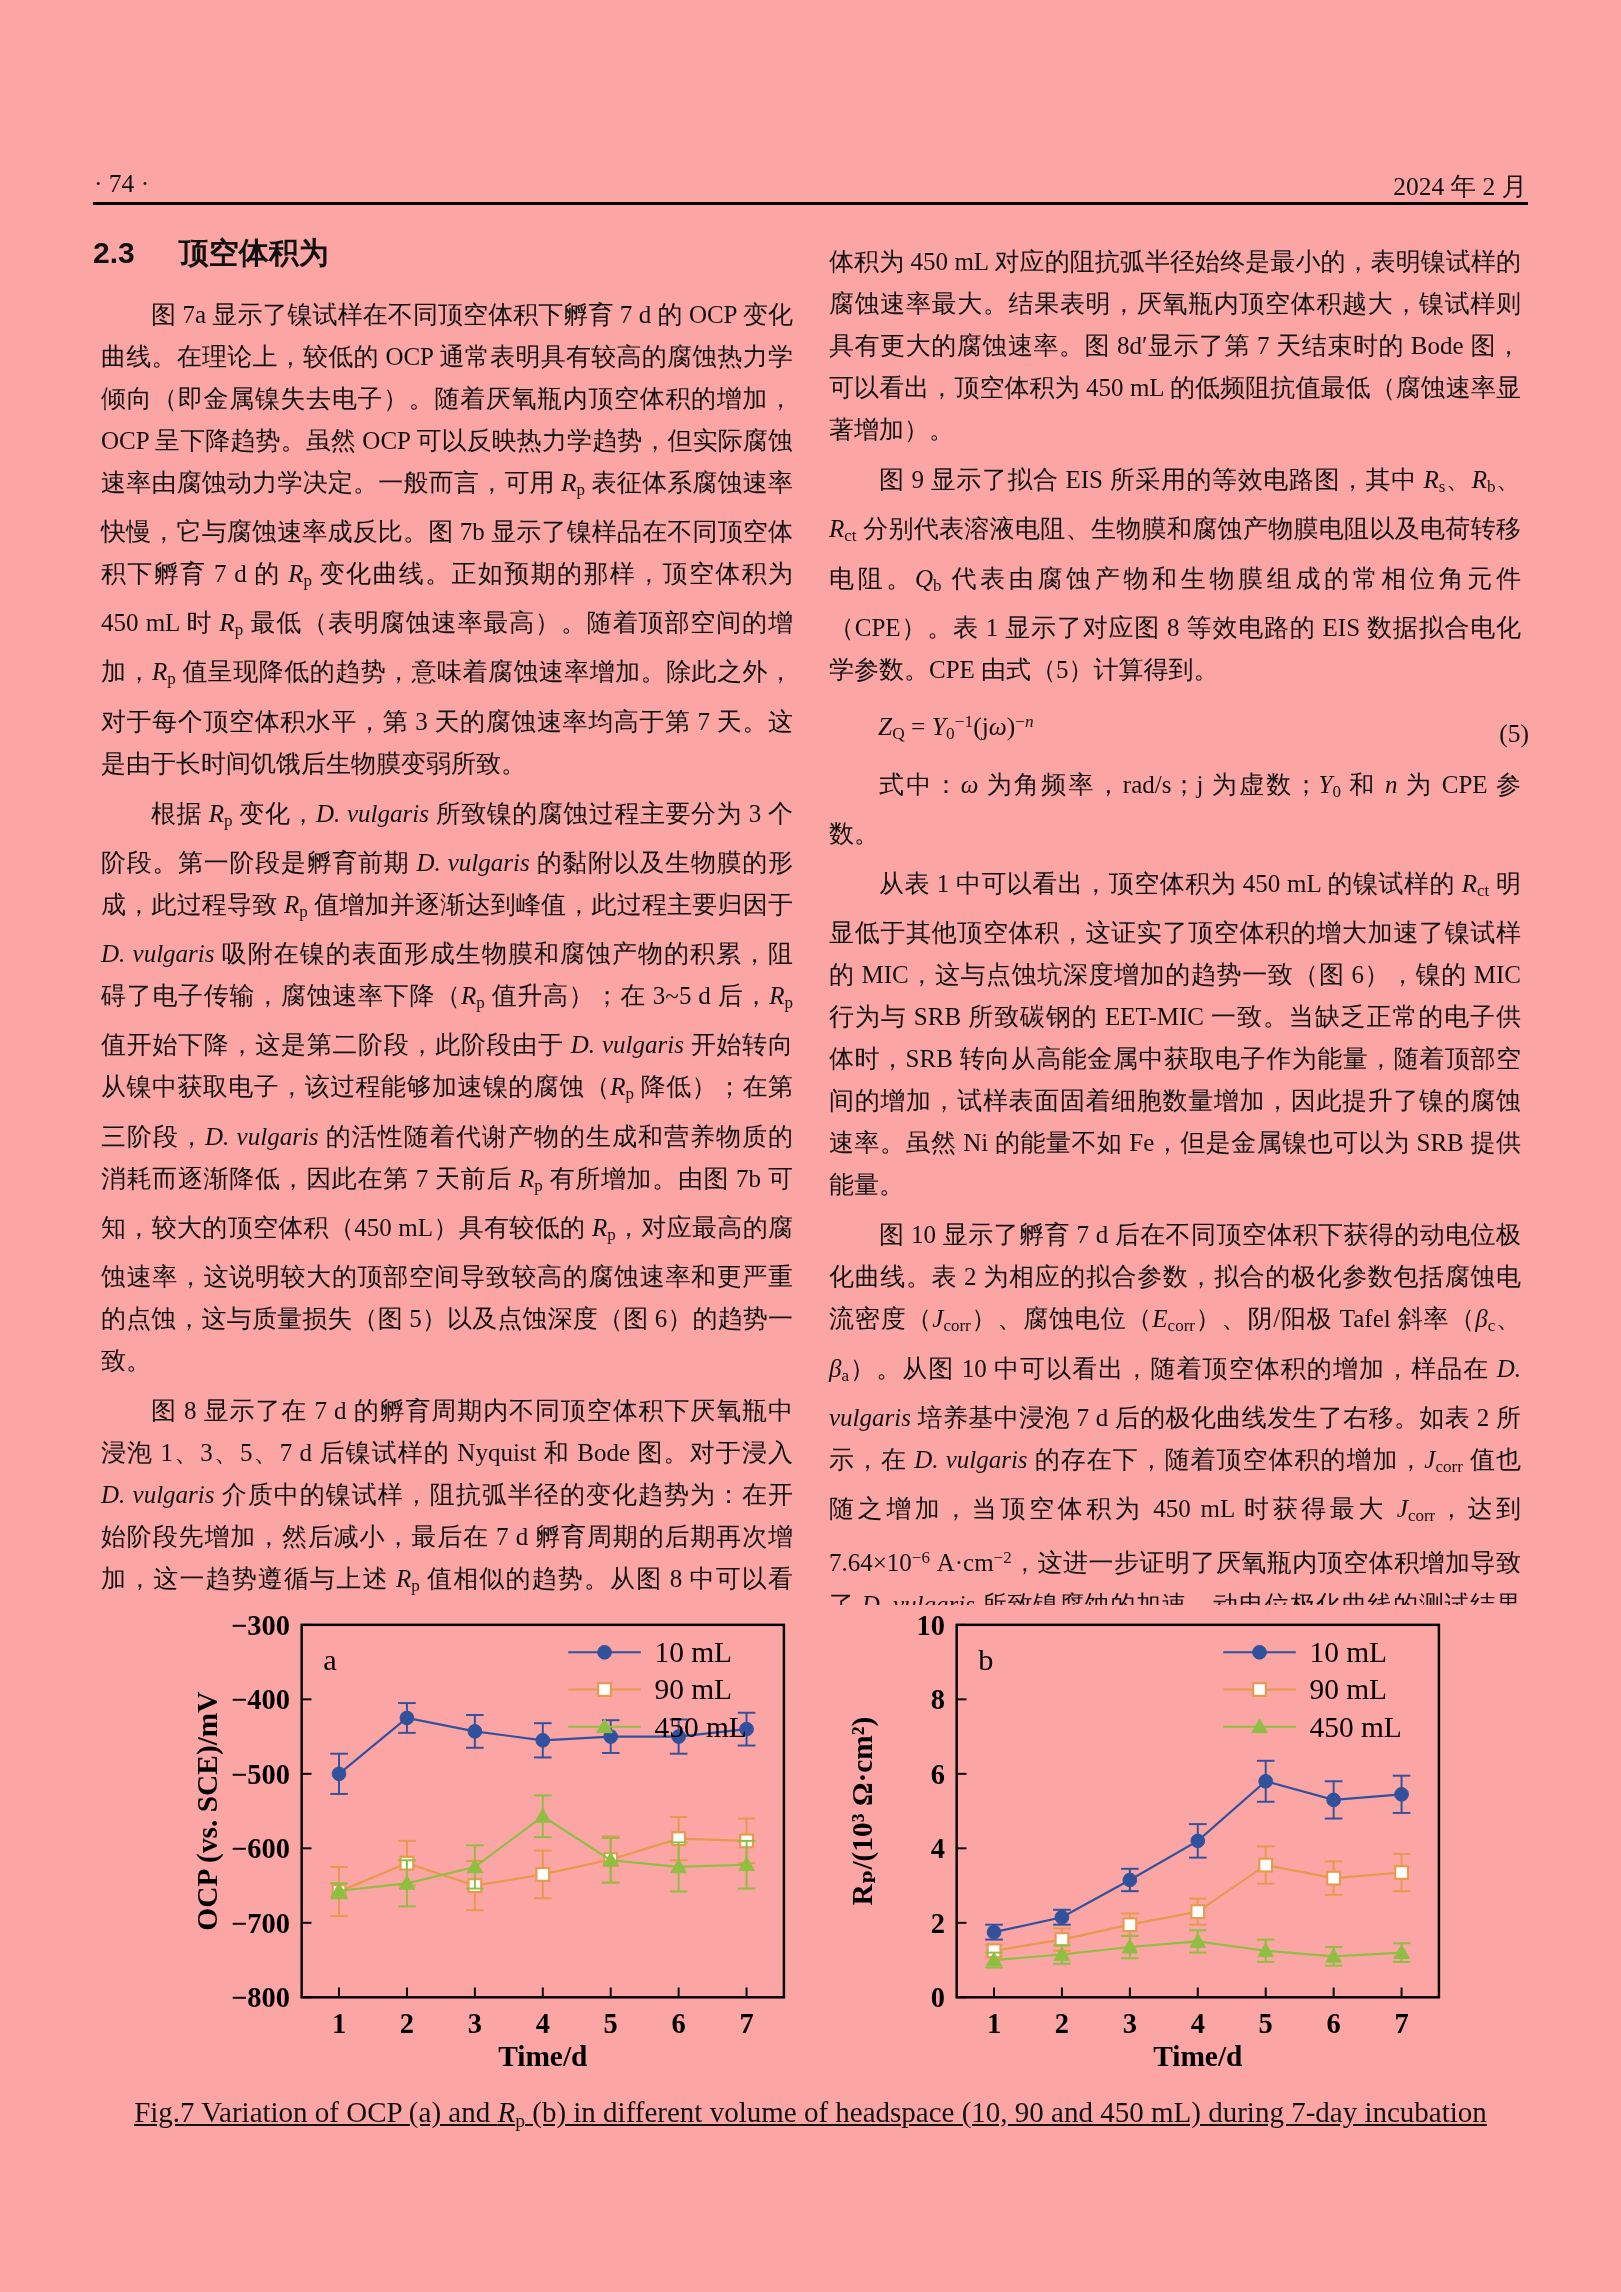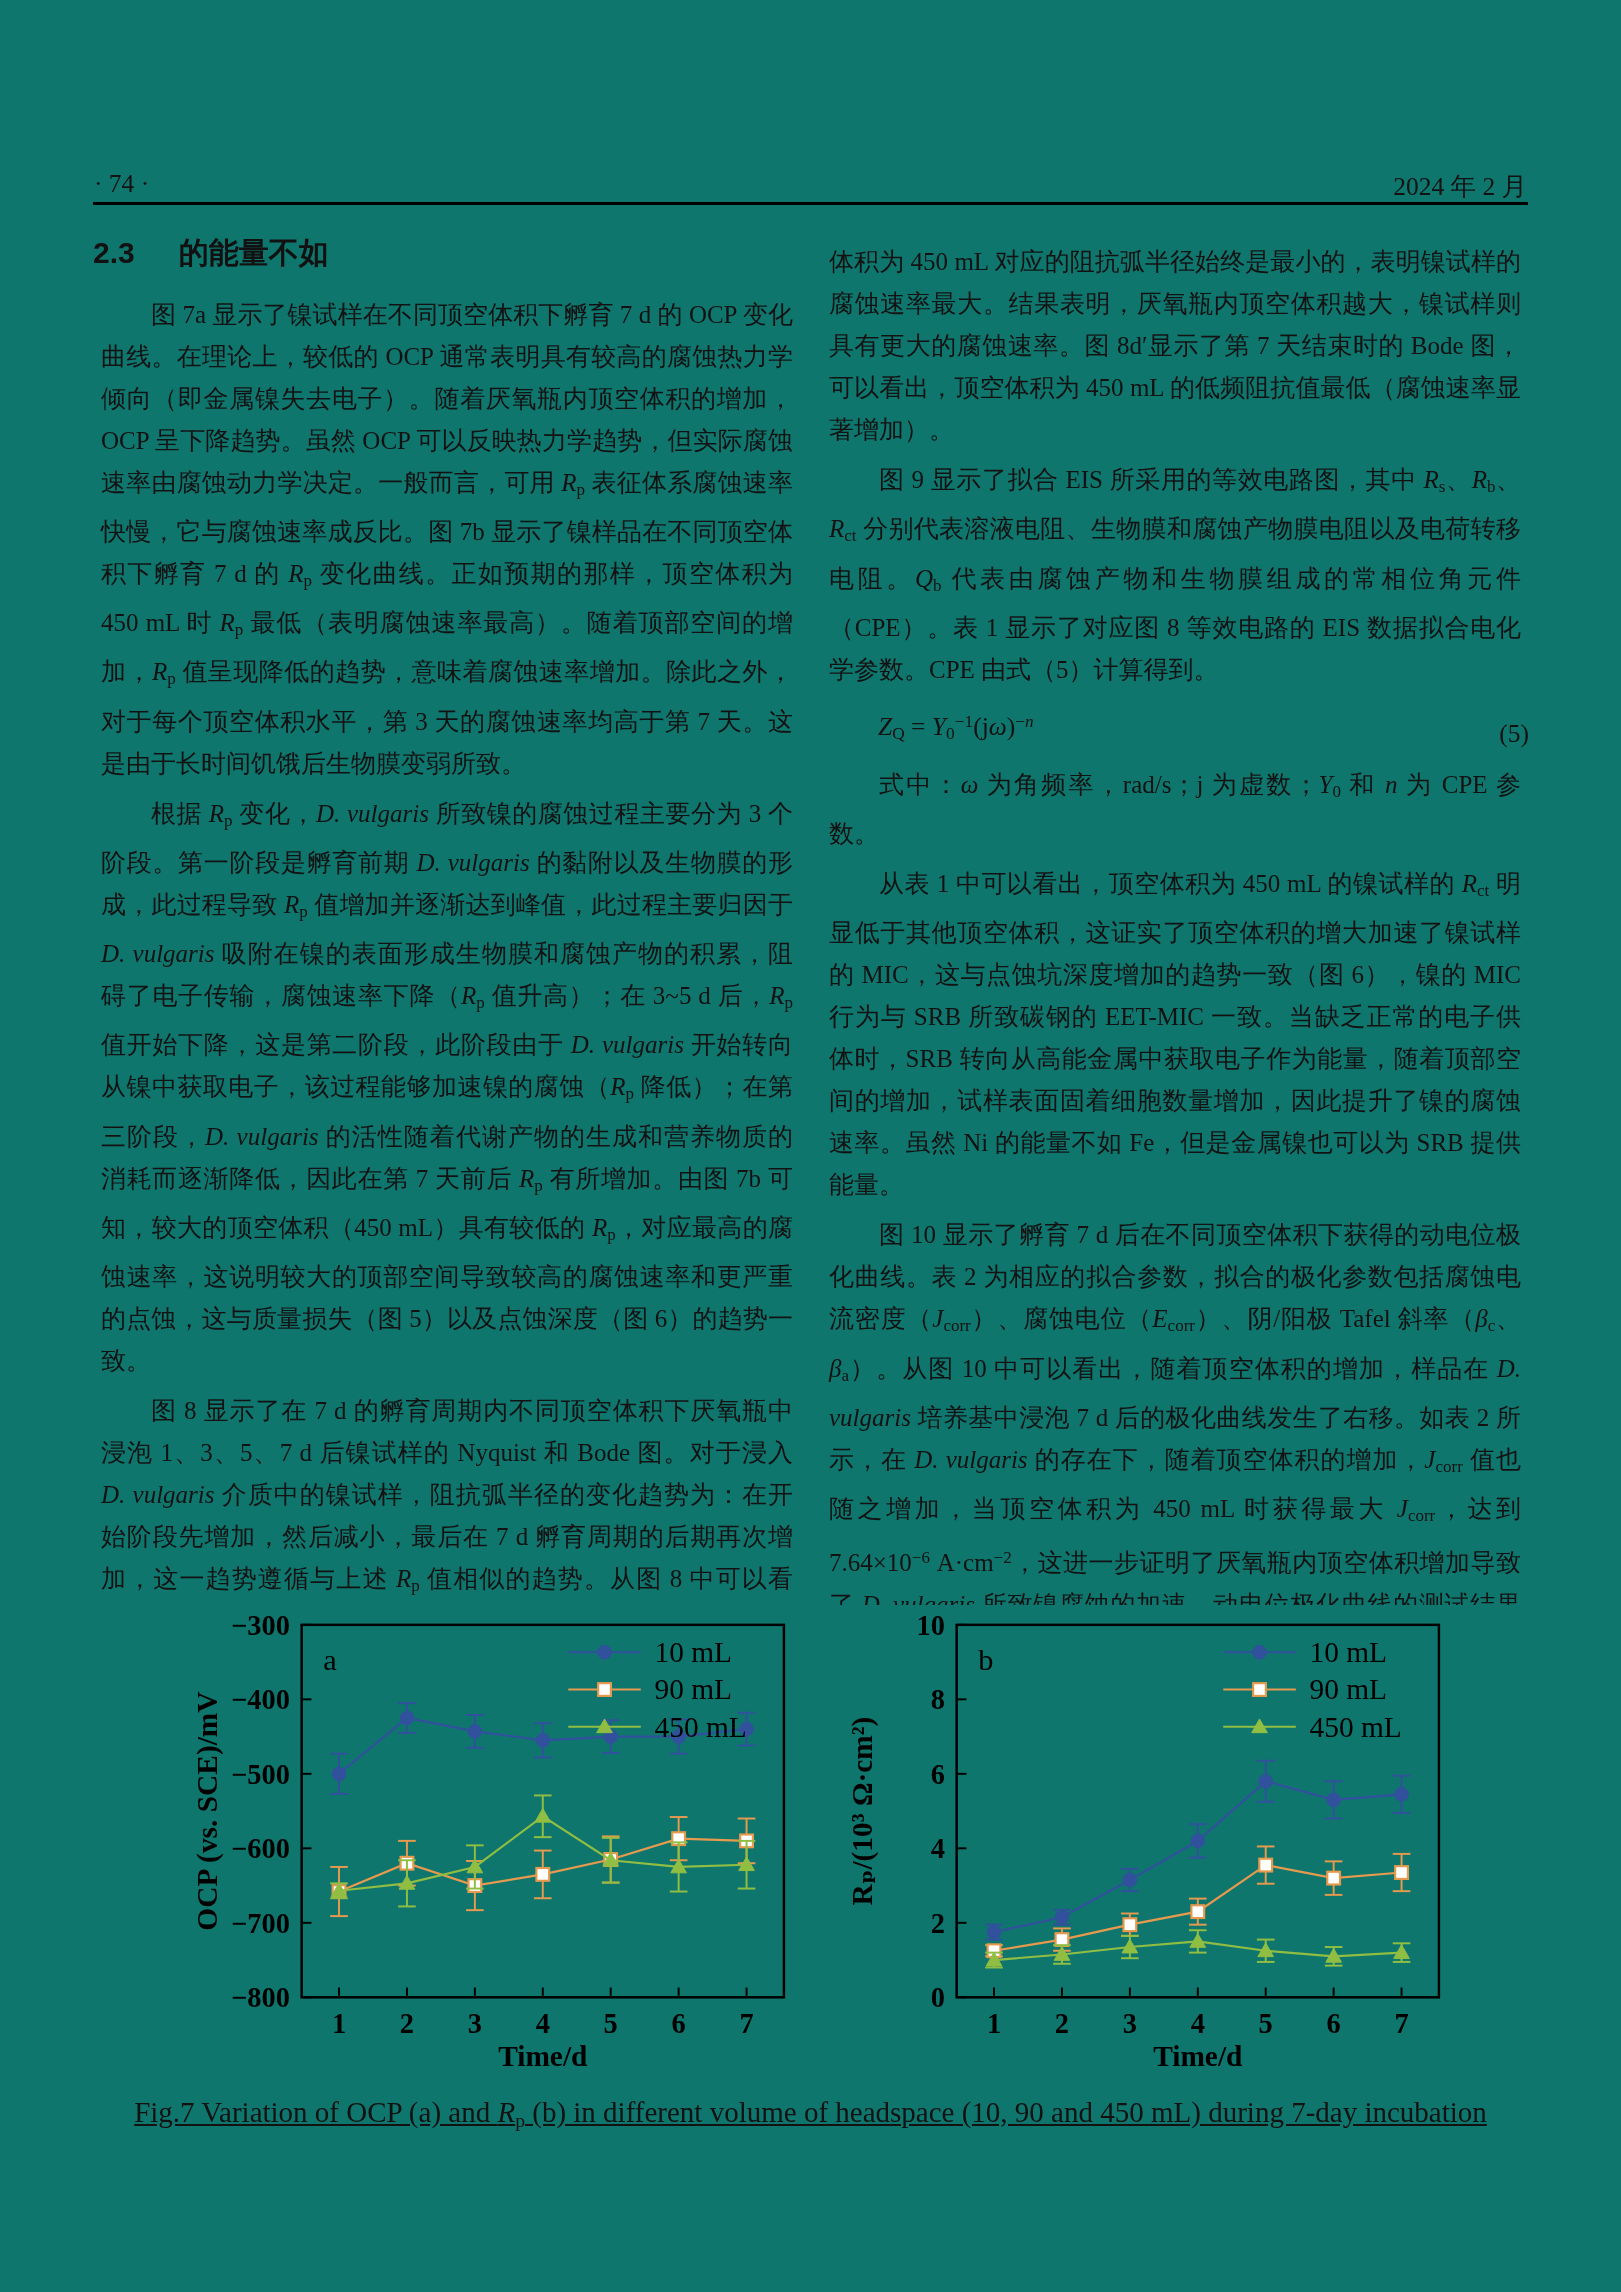--- a/index.html
+++ b/index.html
@@ -1,16 +1,16 @@
 <!DOCTYPE html>
 <html><head>
 <meta charset="utf-8">
 <style>
   html,body{margin:0;padding:0;background:#888;}
-  .page{position:relative;width:1621px;height:2293px;background:#0f766e;margin:0 auto;
+  .page{position:relative;width:1621px;height:2293px;background:#fca5a5;margin:0 auto;
         font-family:"Liberation Serif","DejaVu Serif",serif;color:#121212;overflow:hidden;}
   
   .hdr-pagenum{position:absolute;left:94px;top:169px;font-size:25.5px;}
   .hdr-journal{position:absolute;left:0;right:0;top:165px;text-align:center;font-size:29px;letter-spacing:5.9px;}
   .hdr-date{position:absolute;right:94px;top:169px;font-size:25.5px;}
   .hdr-rule{position:absolute;left:93px;width:1435px;top:202px;height:2.9px;background:#000;}
   
   .col{position:absolute;top:233px;width:708px;height:1372px;overflow:hidden;}
   .col-left{left:93px;}
   .col-right{left:821px;}
@@ -42,21 +42,21 @@
 <body>
 
 <div class="page">
 
   <div class="hdr-pagenum">· 74 ·</div>
   <div class="hdr-date">2024 年 2 月</div>
   <div class="hdr-rule"></div>
 
   <div class="col col-left">
     <h2 class="section">
-      <span class="sec-num">2.3</span><span>的能量不如</span>
+      <span class="sec-num">2.3</span><span>顶空体积为</span>
     </h2>
     <p class="body">图 7a 显示了镍试样在不同顶空体积下孵育 7 d 的 OCP 变化曲线。在理论上，较低的 OCP 通常表明具有较高的腐蚀热力学倾向（即金属镍失去电子）。随着厌氧瓶内顶空体积的增加，OCP 呈下降趋势。虽然 OCP 可以反映热力学趋势，但实际腐蚀速率由腐蚀动力学决定。一般而言，可用 <i>R</i><sub>p</sub> 表征体系腐蚀速率快慢，它与腐蚀速率成反比。图 7b 显示了镍样品在不同顶空体积下孵育 7 d 的 <i>R</i><sub>p</sub> 变化曲线。正如预期的那样，顶空体积为 450 mL 时 <i>R</i><sub>p</sub> 最低（表明腐蚀速率最高）。随着顶部空间的增加，<i>R</i><sub>p</sub> 值呈现降低的趋势，意味着腐蚀速率增加。除此之外，对于每个顶空体积水平，第 3 天的腐蚀速率均高于第 7 天。这是由于长时间饥饿后生物膜变弱所致。</p>
     <p class="body">根据 <i>R</i><sub>p</sub> 变化，<i>D. vulgaris</i> 所致镍的腐蚀过程主要分为 3 个阶段。第一阶段是孵育前期 <i>D. vulgaris</i> 的黏附以及生物膜的形成，此过程导致 <i>R</i><sub>p</sub> 值增加并逐渐达到峰值，此过程主要归因于 <i>D. vulgaris</i> 吸附在镍的表面形成生物膜和腐蚀产物的积累，阻碍了电子传输，腐蚀速率下降（<i>R</i><sub>p</sub> 值升高）；在 3~5 d 后，<i>R</i><sub>p</sub> 值开始下降，这是第二阶段，此阶段由于 <i>D. vulgaris</i> 开始转向从镍中获取电子，该过程能够加速镍的腐蚀（<i>R</i><sub>p</sub> 降低）；在第三阶段，<i>D. vulgaris</i> 的活性随着代谢产物的生成和营养物质的消耗而逐渐降低，因此在第 7 天前后 <i>R</i><sub>p</sub> 有所增加。由图 7b 可知，较大的顶空体积（450 mL）具有较低的 <i>R</i><sub>p</sub>，对应最高的腐蚀速率，这说明较大的顶部空间导致较高的腐蚀速率和更严重的点蚀，这与质量损失（图 5）以及点蚀深度（图 6）的趋势一致。</p>
     <p class="body">图 8 显示了在 7 d 的孵育周期内不同顶空体积下厌氧瓶中浸泡 1、3、5、7 d 后镍试样的 Nyquist 和 Bode 图。对于浸入 <i>D. vulgaris</i> 介质中的镍试样，阻抗弧半径的变化趋势为：在开始阶段先增加，然后减小，最后在 7 d 孵育周期的后期再次增加，这一趋势遵循与上述 <i>R</i><sub>p</sub> 值相似的趋势。从图 8 中可以看出，顶空</p>
   </div>
 
   <div class="col col-right">
     <p class="body noindent">体积为 450 mL 对应的阻抗弧半径始终是最小的，表明镍试样的腐蚀速率最大。结果表明，厌氧瓶内顶空体积越大，镍试样则具有更大的腐蚀速率。图 8d′显示了第 7 天结束时的 Bode 图，可以看出，顶空体积为 450 mL 的低频阻抗值最低（腐蚀速率显著增加）。</p>
     <p class="body">图 9 显示了拟合 EIS 所采用的等效电路图，其中 <i>R</i><sub>s</sub>、<i>R</i><sub>b</sub>、<i>R</i><sub>ct</sub> 分别代表溶液电阻、生物膜和腐蚀产物膜电阻以及电荷转移电阻。<i>Q</i><sub>b</sub> 代表由腐蚀产物和生物膜组成的常相位角元件（CPE）。表 1 显示了对应图 8 等效电路的 EIS 数据拟合电化学参数。CPE 由式（5）计算得到。</p>
     <div class="eq-row">

